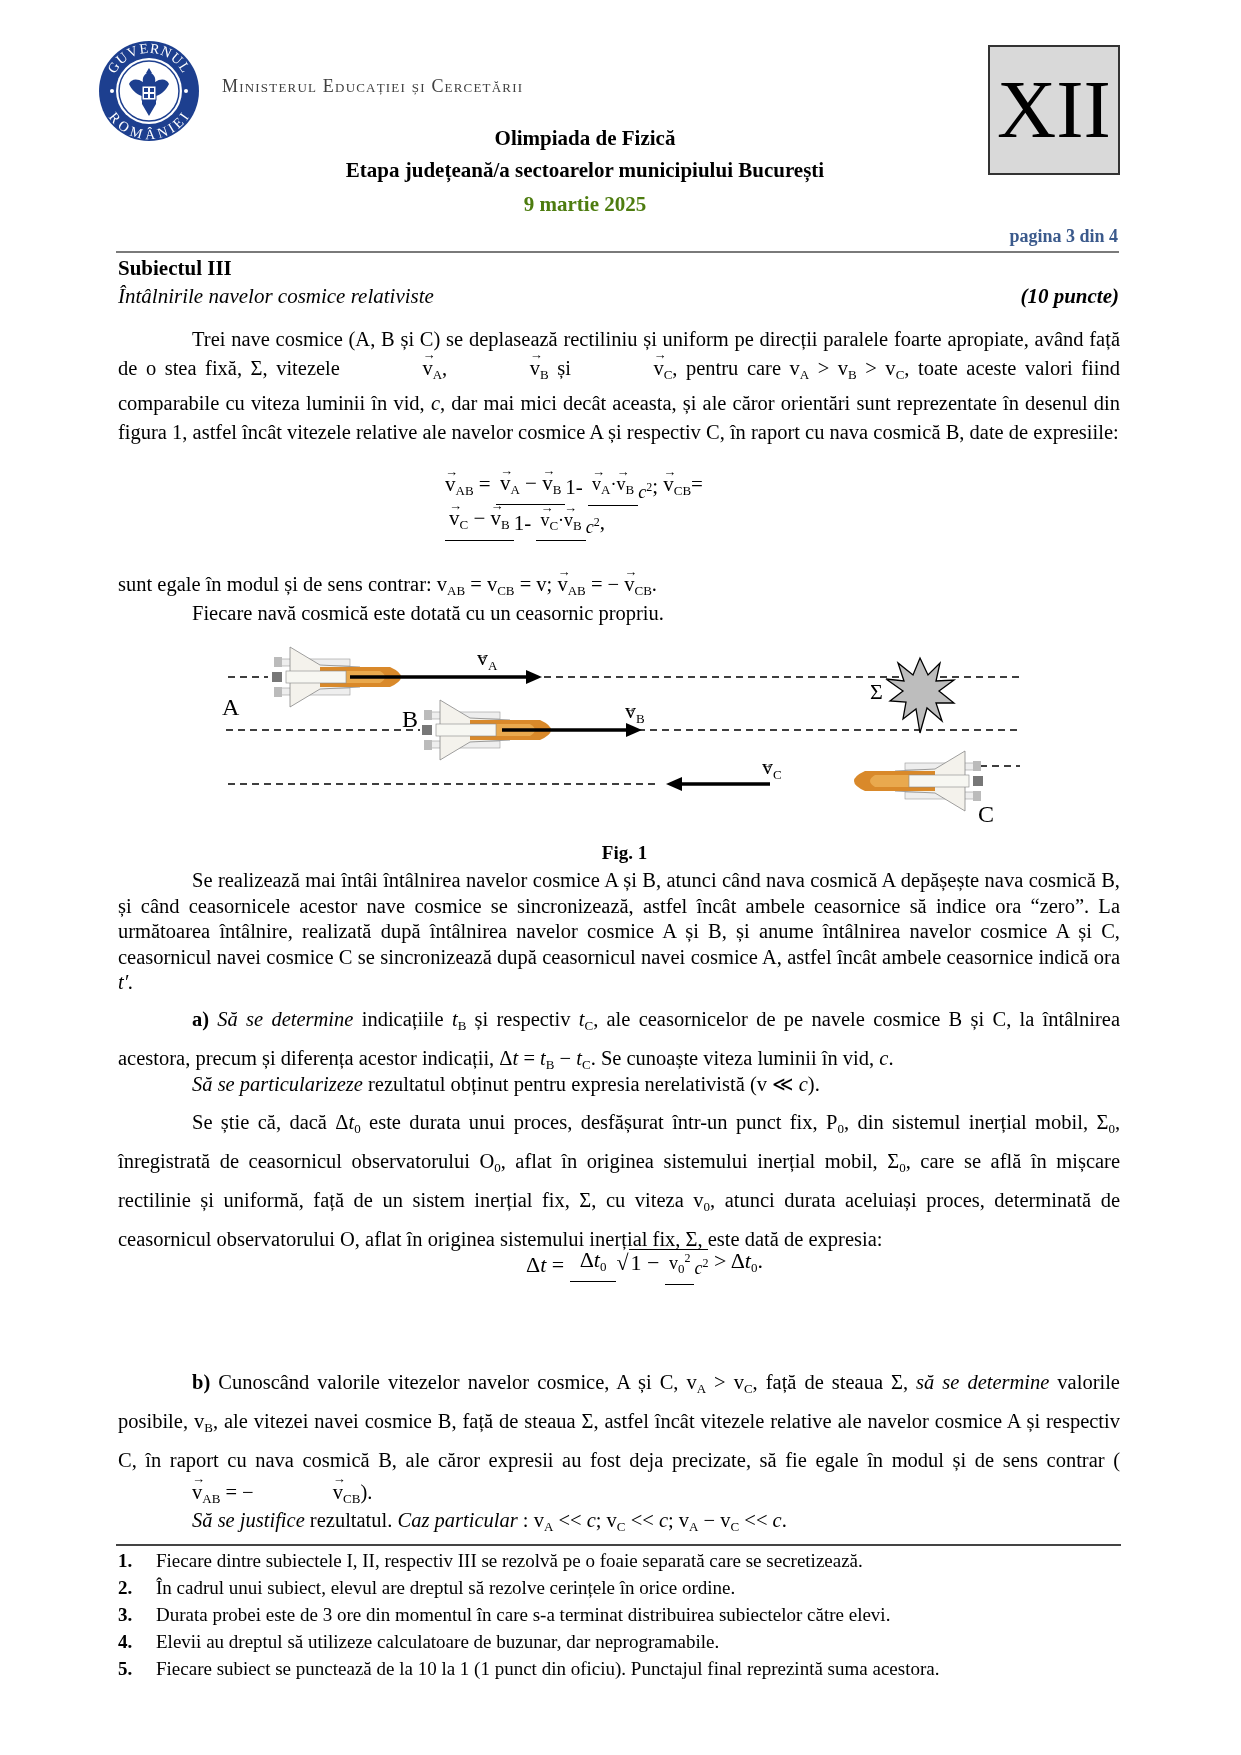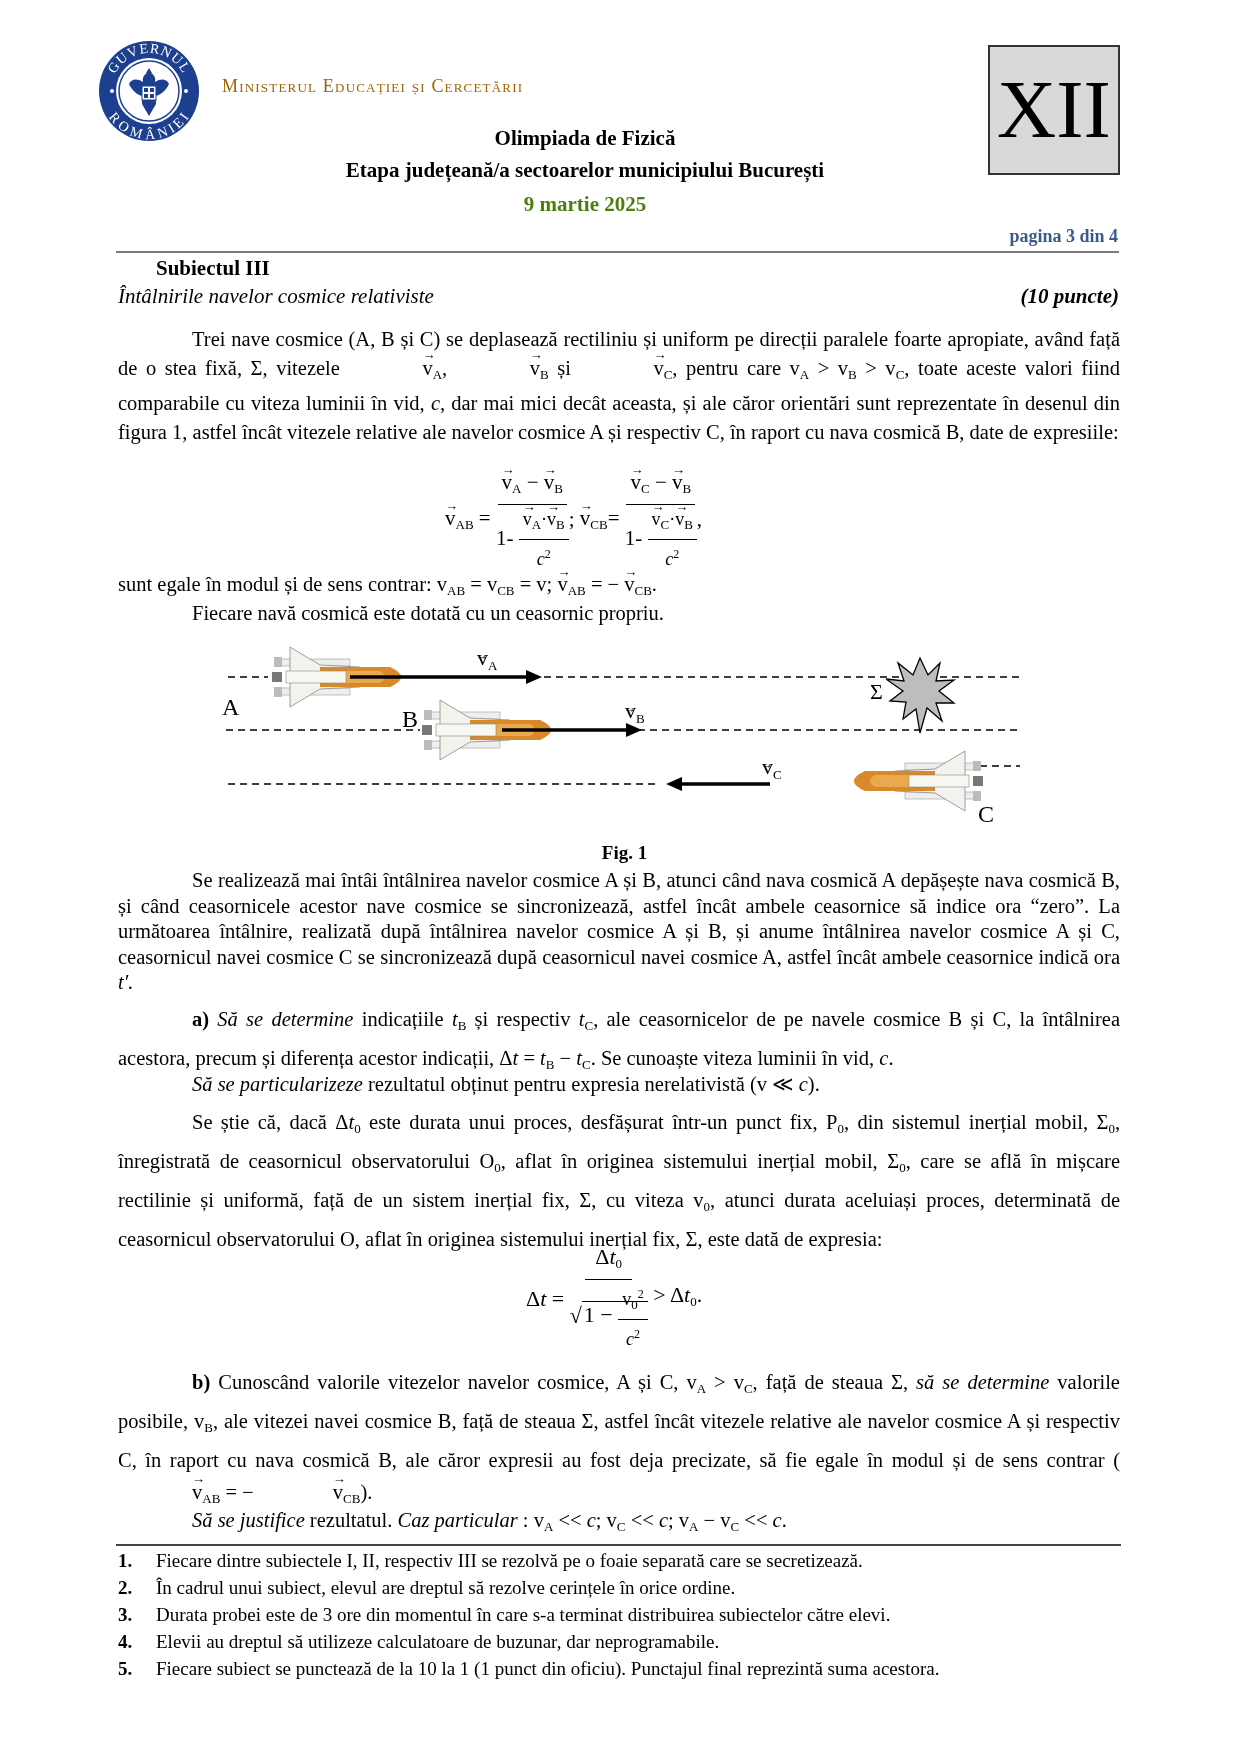--- a/index.html
+++ b/index.html
@@ -2,44 +2,44 @@
 <html><head>
 <meta charset="utf-8">
 <style>
   html, body { margin: 0; padding: 0; background: #ffffff; }
   body { width: 1241px; height: 1755px; position: relative; overflow: hidden;
          font-family: "Liberation Serif", serif; color: #000; }
   .abs { position: absolute; }
   
   #logo { left: 98px; top: 40px; width: 102px; height: 102px; }
   #ministry { left: 222px; top: 76px; font-family: "Liberation Serif", serif; font-size: 18px;
-              color: #a16207; letter-spacing: 1.2px; font-variant: small-caps; }
+              color: #404040; letter-spacing: 1.2px; font-variant: small-caps; }
   #grade-box { left: 988px; top: 45px; width: 132px; height: 130px; background: #d9d9d9;
                border: 2px solid #333; box-sizing: border-box; display: flex; align-items: center;
                justify-content: center; font-size: 82px; font-family: "Liberation Serif", serif; }
   .hcenter { left: 0; width: 1170px; text-align: center; font-weight: bold; font-size: 21px; }
   #olymp { top: 126px; }
   #stage { top: 158px; }
   #date { top: 192px; color: #4d7c0f; }
   #pageno { right: 123px; top: 226px; font-weight: bold; font-size: 18px; color: #3b5a8c; }
   #hrule1 { left: 116px; top: 251px; width: 1003px; height: 2px; background: #7a7a7a; }
   
   .txt { font-size: 20.5px; line-height: 25.5px; }
-  #subj-title { left: 118px; top: 256px; font-weight: bold; font-size: 21px; margin-left: 38px; }
+  #subj-title { left: 118px; top: 256px; font-weight: bold; font-size: 21px; }
   #subj-sub { left: 118px; top: 284px; font-weight: normal; font-style: italic; font-size: 21px; }
   #subj-pts { right: 122px; top: 284px; font-weight: bold; font-style: italic; font-size: 21px; }
   .para { left: 118px; width: 1002px; text-align: justify; }
   .indent { text-indent: 74px; }
   i.m { font-style: italic; }
   .vec { position: relative; display: inline-block; }
   .vec::before { content: "\2192"; position: absolute; left: 0; top: -13px; font-size: 13px; }
   sub { font-size: 13px; vertical-align: -4px; }
   sup { font-size: 12px; }
   
-  .frac { display: inline-flex; flex-direction: column; align-items: center; vertical-align: middle; }
+  .frac { display: inline-flex; flex-direction: row; align-items: center; vertical-align: middle; }
   .frac .num { border-bottom: 1.3px solid #000; padding: 0 4px 2px; }
   .frac .den { padding-top: 2px; }
   
   #figure { left: 220px; top: 645px; width: 800px; height: 180px; }
   #fig-caption { left: 4px; width: 1241px; text-align: center; top: 842px; font-weight: bold; font-size: 19px; }
   
   #hrule2 { left: 116px; top: 1544px; width: 1005px; height: 1.5px; background: #444; }
   .note { left: 118px; font-size: 19px; line-height: 27px; }
   .note .num { display: inline-block; width: 38px; font-weight: bold; }
 </style>

